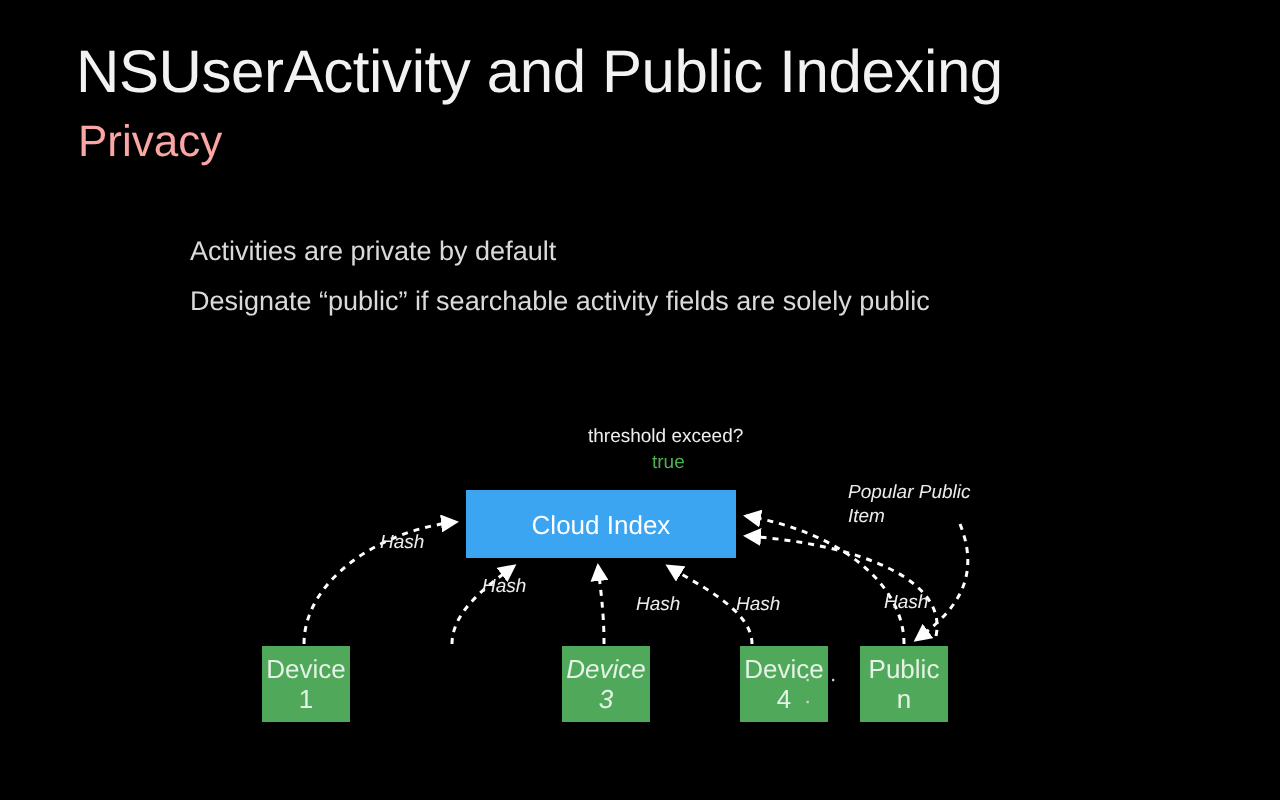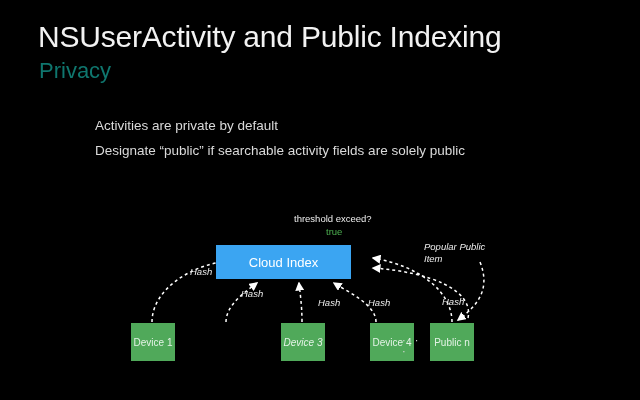--- a/index.html
+++ b/index.html
@@ -31,21 +31,21 @@
     letter-spacing: -0.2px;
     color: #f2f2f2;
     white-space: nowrap;
   }
   #subtitle {
     position: absolute;
     left: 39px;
     top: 58px;
     font-size: 22px;
     font-weight: 300;
-    color: #0f766e;
+    color: #fca5a5;
     white-space: nowrap;
   }
 
   
   #bullets {
     position: absolute;
     left: 49px;
     top: 113px;
     width: 560px;
     margin-left: 46px;
@@ -77,35 +77,35 @@
 
   .node-box {
     position: absolute;
     box-sizing: border-box;
     display: flex;
     align-items: center;
     justify-content: center;
     text-align: center;
   }
   #cloud-index {
-    left: 216px;
+    left: 233px;
     top: 245px;
     width: 135px;
     height: 34px;
     background: #3ba5f2;
     color: #ffffff;
     font-size: 13px;
     font-weight: 300;
   }
   .device-box {
     width: 44px;
     height: 38px;
     background: #50a95a;
     color: #e4f3e6;
-    font-size: 10px;
+    font-size: 13px;
     font-weight: 400;
     top: 323px;
   }
   #device-1 { left: 131px; }
   #device-2 { left: 205px; }
   #device-3 { left: 281px; font-style: italic; }
   #device-4 { left: 370px; }
   #device-n { left: 430px; }
 
   #ellipsis {

